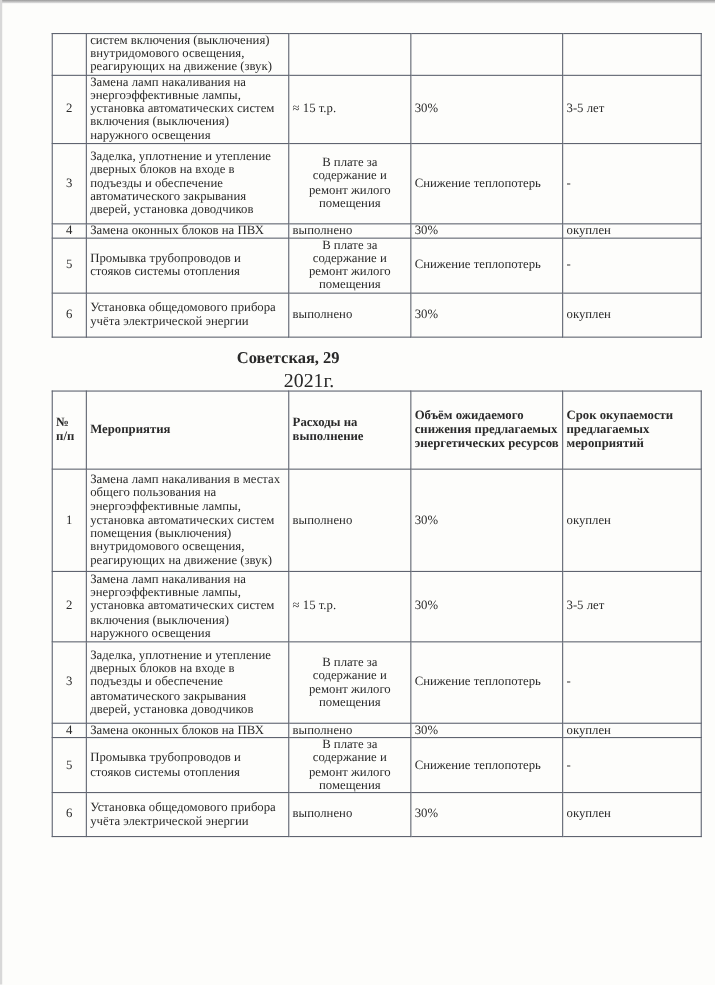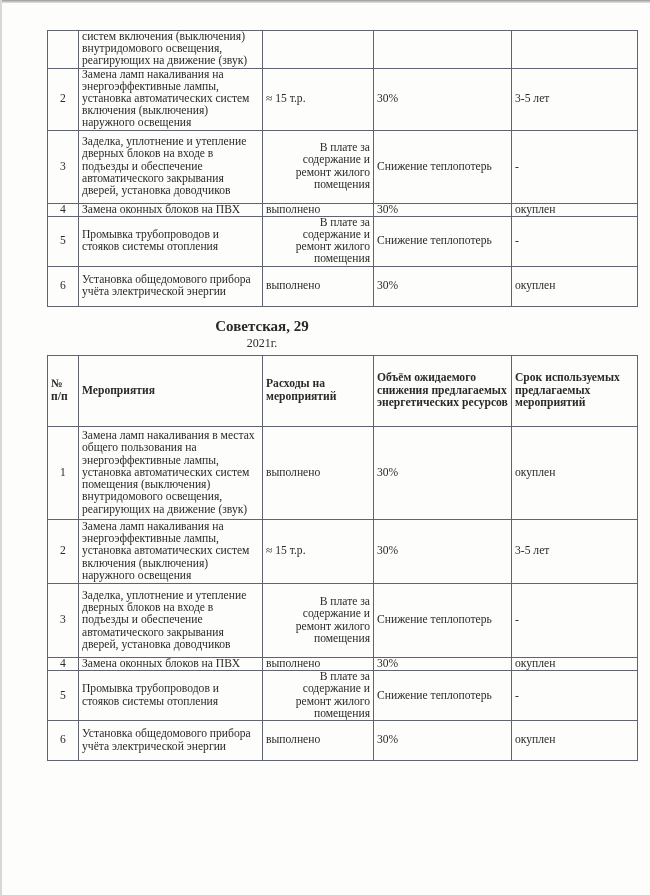--- a/index.html
+++ b/index.html
@@ -28,31 +28,31 @@
     vertical-align: middle;
   }
   col.c-num { width: 31px; }
   col.c-act { width: 184px; }
   col.c-cost { width: 111px; }
   col.c-vol { width: 138px; }
   col.c-term { width: 126px; }
   td.num { text-align: center; }
   td.act { text-align: left; padding-left: 4px; }
   td.center { }
-  td.left-pad { text-align: right; padding-left: 4px; }
+  td.left-pad { text-align: center; padding-left: 4px; }
   th {
     font-weight: bold; text-align: left; font-size: 11.6px; line-height: 12.6px;
   }
   #table1 { top: 30px; }
   #table2 { top: 355px; }
   .heading {
     position: absolute; left: 0; width: 524px; text-align: center;
   }
   .heading.address { top: 318px; font-weight: bold; font-size: 15px; }
-  .heading.year { top: 336px; font-size: 12px; }
+  .heading.year { top: 336px; font-size: 18px; margin-left: 19px; }
 </style>
 </head>
 <body>
 
 <div class="page-edge-top"></div>
 <div class="page-edge-left"></div>
 
 <table class="grid" id="table1">
   <colgroup>
       <col class="c-num">
@@ -115,23 +115,23 @@
       <col class="c-num">
       <col class="c-act">
       <col class="c-cost">
       <col class="c-vol">
       <col class="c-term">
     </colgroup>
   <thead>
     <tr style="height:71px">
       <th>№ п/п</th>
       <th>Мероприятия</th>
-      <th>Расходы на мероприятий</th>
+      <th>Расходы на выполнение</th>
       <th>Объём ожидаемого снижения предлагаемых энергетических ресурсов</th>
-      <th>Срок используемых предлагаемых мероприятий</th>
+      <th>Срок окупаемости предлагаемых мероприятий</th>
     </tr>
   </thead>
   <tbody>
     <tr style="height:93px">
       <td class="num">1</td>
       <td class="act">Замена ламп накаливания в местах общего пользования на энергоэффективные лампы, установка автоматических систем помещения (выключения) внутридомового освещения, реагирующих на движение (звук)</td>
       <td class="center">выполнено</td>
       <td class="center">30%</td>
       <td class="center">окуплен</td>
     </tr>

